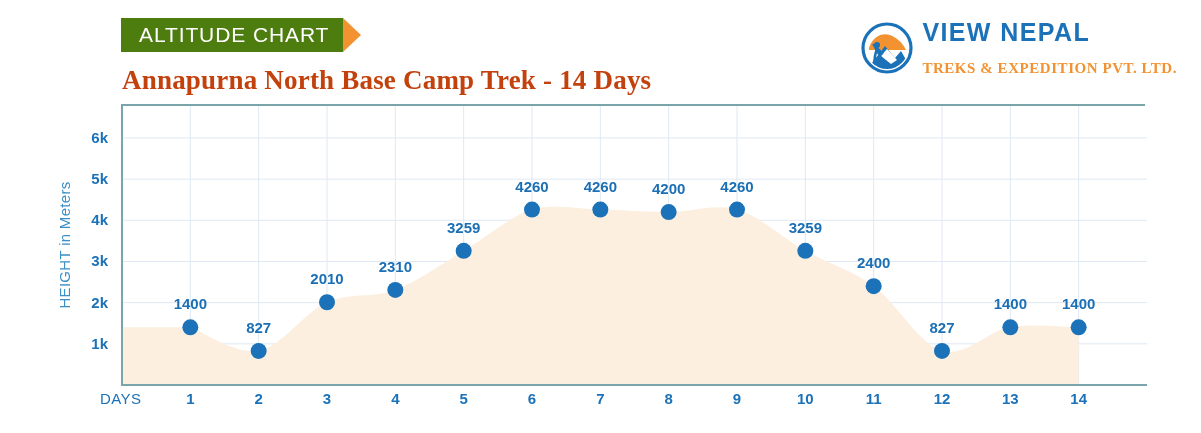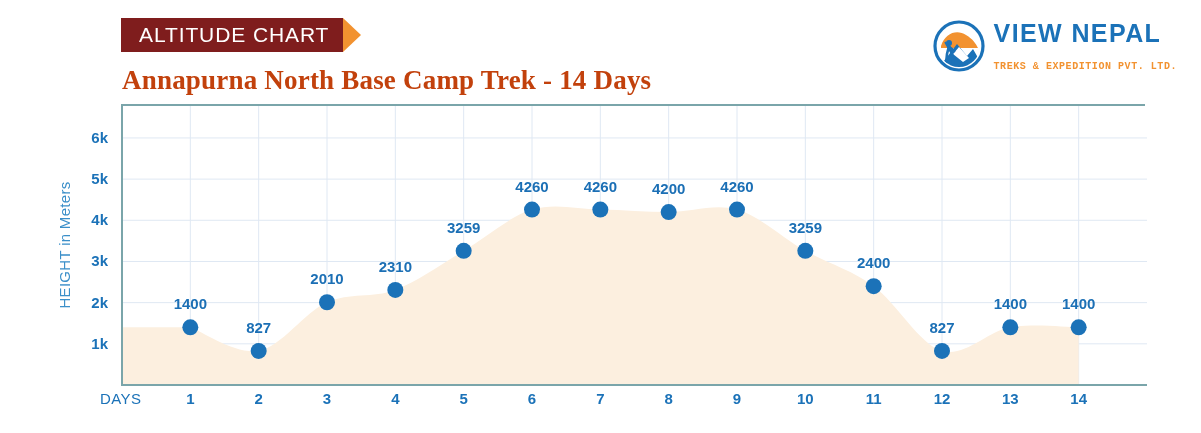--- a/index.html
+++ b/index.html
@@ -18,21 +18,21 @@
   
   #banner {
     position: absolute;
     left: 121px;
     top: 18px;
     height: 34px;
     display: flex;
     align-items: center;
   }
   #banner-body {
-    background: #7f1d1d;
+    background: #4d7c0f;
     height: 34px;
     display: flex;
     align-items: center;
     padding: 0 14px 0 18px;
     box-sizing: border-box;
   }
   #banner-label {
     color: #ffffff;
     font-size: 21px;
     letter-spacing: 0.9px;
@@ -72,26 +72,26 @@
   #logo-mark { width: 52px; height: 52px; display: block; }
   #logo-text { display: flex; flex-direction: column; line-height: 1; }
   #logo-name {
     font-size: 25px;
     font-weight: bold;
     color: #1b72b8;
     letter-spacing: 1.4px;
     font-family: "Liberation Sans", sans-serif;
   }
   #logo-tagline {
-    font-size: 10px;
+    font-size: 15px;
     font-weight: bold;
     color: #f29230;
     letter-spacing: 0.55px;
     margin-top: 16px;
-    font-family: Liberation Mono, monospace;
+    font-family: Liberation Serif, serif;
   }
 
   
   #chart-area {
     position: absolute;
     left: 0;
     top: 0;
     width: 1201px;
     height: 433px;
   }

